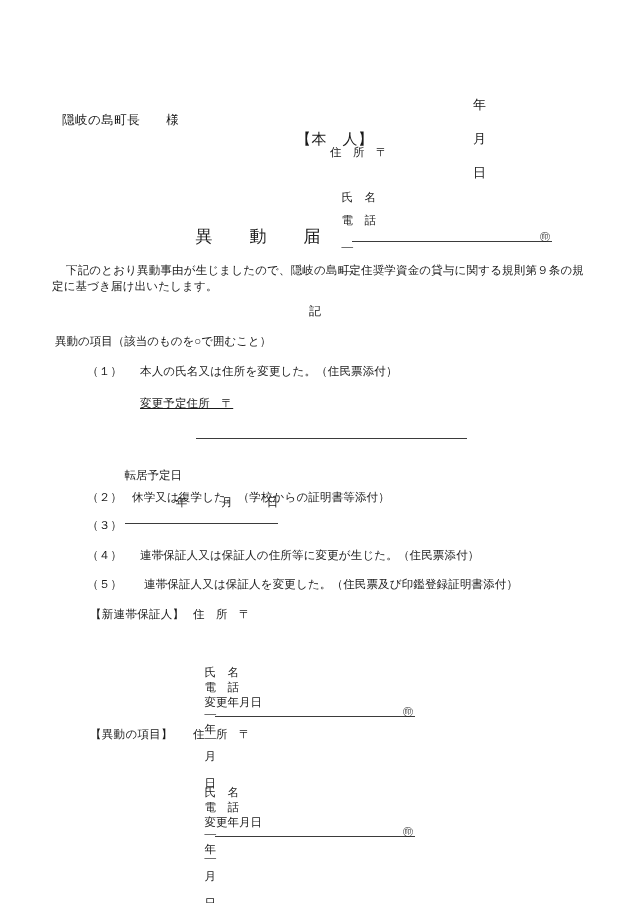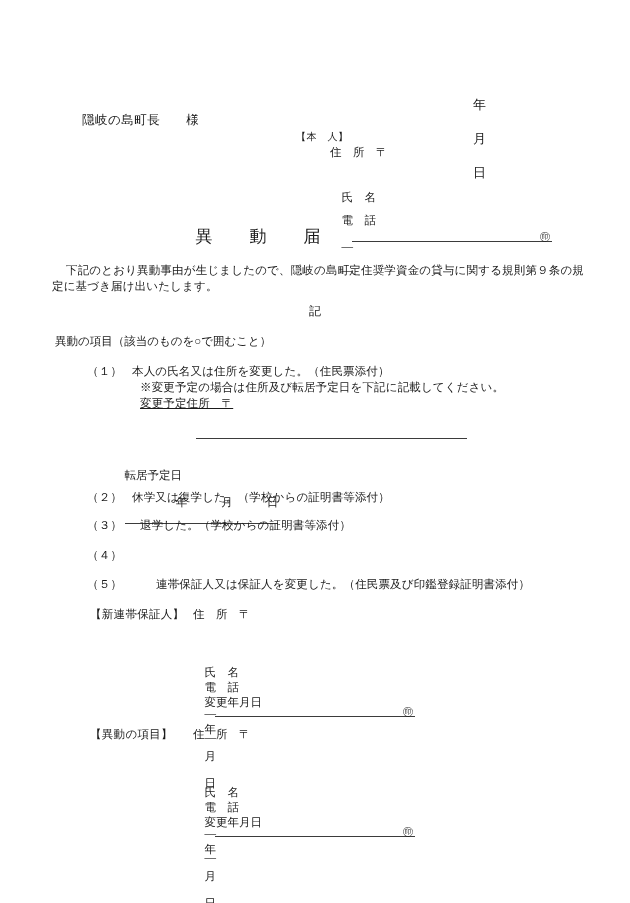--- a/index.html
+++ b/index.html
@@ -31,26 +31,25 @@
   }
   .date-line {
     left: 460px; top: 80px;
     font-size: 13px;
   }
   .date-line .dseg { display: inline-block; }
   .addressee {
     left: 62px; top: 112px;
     font-size: 12.5px;
     letter-spacing: 0.5px;
-    margin-left: 20px;
   }
 
   
   .blk-label {
-    font-size: 10px;
+    font-size: 15px;
     letter-spacing: 0.5px;
   }
   .applicant-label { left: 296px; top: 130px; }
   .applicant-addr  { left: 330px; top: 145px; }
   .applicant-name  { left: 330px; top: 178px; }
   .applicant-tel   { left: 330px; top: 201px; }
 
   .field-lbl { display: inline-block; }
   .sigline {
     display: inline-block;
@@ -102,21 +101,21 @@
   }
   .item-num {
     font-size: 11.5px;
     letter-spacing: 0.2px;
   }
   .item-txt {
     font-size: 11.5px;
     letter-spacing: 0.15px;
   }
   .i1-num { left: 87px;  top: 364px; }
-  .i1-t1  { left: 132px; top: 364px; }
+  .i1-t1  { left: 140px; top: 364px; }
   .i1-t2  { left: 140px; top: 380px; }
   .i1-t3  { left: 140px; top: 396px; text-decoration: underline; }
 
   .addr-rule {
     left: 196px; top: 438px;
     width: 271px;
     border-bottom: 1px solid #3b3b3b;
     height: 0;
   }
 
@@ -127,21 +126,21 @@
     padding-bottom: 1px;
   }
 
   .i2-num { left: 87px;  top: 490px; }
   .i2-txt { left: 132px; top: 490px; }
   .i3-num { left: 87px;  top: 518px; }
   .i3-txt { left: 140px; top: 518px; }
   .i4-num { left: 87px;  top: 548px; }
   .i4-txt { left: 140px; top: 548px; }
   .i5-num { left: 87px;  top: 577px; }
-  .i5-txt { left: 156px; top: 577px; }
+  .i5-txt { left: 144px; top: 577px; }
 
   
   .g-label { font-size: 11.5px; letter-spacing: 0.3px; }
   .g-field { font-size: 11.5px; }
 
   .g1-label { left: 90px;  top: 607px; }
   .g1-addr  { left: 193px; top: 607px; }
   .g1-name  { left: 193px; top: 653px; }
   .g1-tel   { left: 193px; top: 668px; }
   .g1-chg   { left: 193px; top: 683px; }
@@ -192,39 +191,38 @@
   <div class="abs title">異　動　届</div>
 
   <div class="abs body-par"><span class="indent"></span><span>下記のとおり異動事由が生じましたので、隠岐の島町定住奨学資金の貸与に関する規則第９条の規定に基づき届け出いたします。</span></div>
 
   <div class="abs ki">記</div>
 
   <div class="abs items-head">異動の項目（該当のものを○で囲むこと）</div>
 
   <div class="abs item-num i1-num">（１）</div>
   <div class="abs item-txt i1-t1">本人の氏名又は住所を変更した。（住民票添付）</div>
-  <div class="abs item-txt i1-t2">※変更予定の場合は住所及び転居予定日を下記に記載してください。</div>
   <div class="abs item-txt i1-t3">変更予定住所　〒</div>
 
   <div class="abs addr-rule"></div>
 
   <div class="abs move-date">
     <span>転居予定日</span>
     <span class="u">
       <span class="gap-sm"></span><span>年</span><span class="gap-sm"></span><span>月</span><span class="gap-sm"></span><span>日</span>
     </span>
   </div>
 
   <div class="abs item-num i2-num">（２）</div>
   <div class="abs item-txt i2-txt">休学又は復学した。（学校からの証明書等添付）</div>
 
   <div class="abs item-num i3-num">（３）</div>
-  <div class="abs item-txt i3-txt">退学した。（学校からの証明書等添付）</div>
 
   <div class="abs item-num i4-num">（４）</div>
+  <div class="abs item-txt i4-txt">連帯保証人又は保証人の住所等に変更が生じた。（住民票添付）</div>
 
   <div class="abs item-num i5-num">（５）</div>
   <div class="abs item-txt i5-txt">連帯保証人又は保証人を変更した。（住民票及び印鑑登録証明書添付）</div>
 
   <div class="abs g-label g1-label">【新連帯保証人】</div>
   <div class="abs g-field g1-addr">住　所　〒</div>
 
   <div class="abs g-field g1-name">
     <span class="field-lbl">氏　名</span>
     <span class="sigline" style="width:200px;margin-left:10px;">

